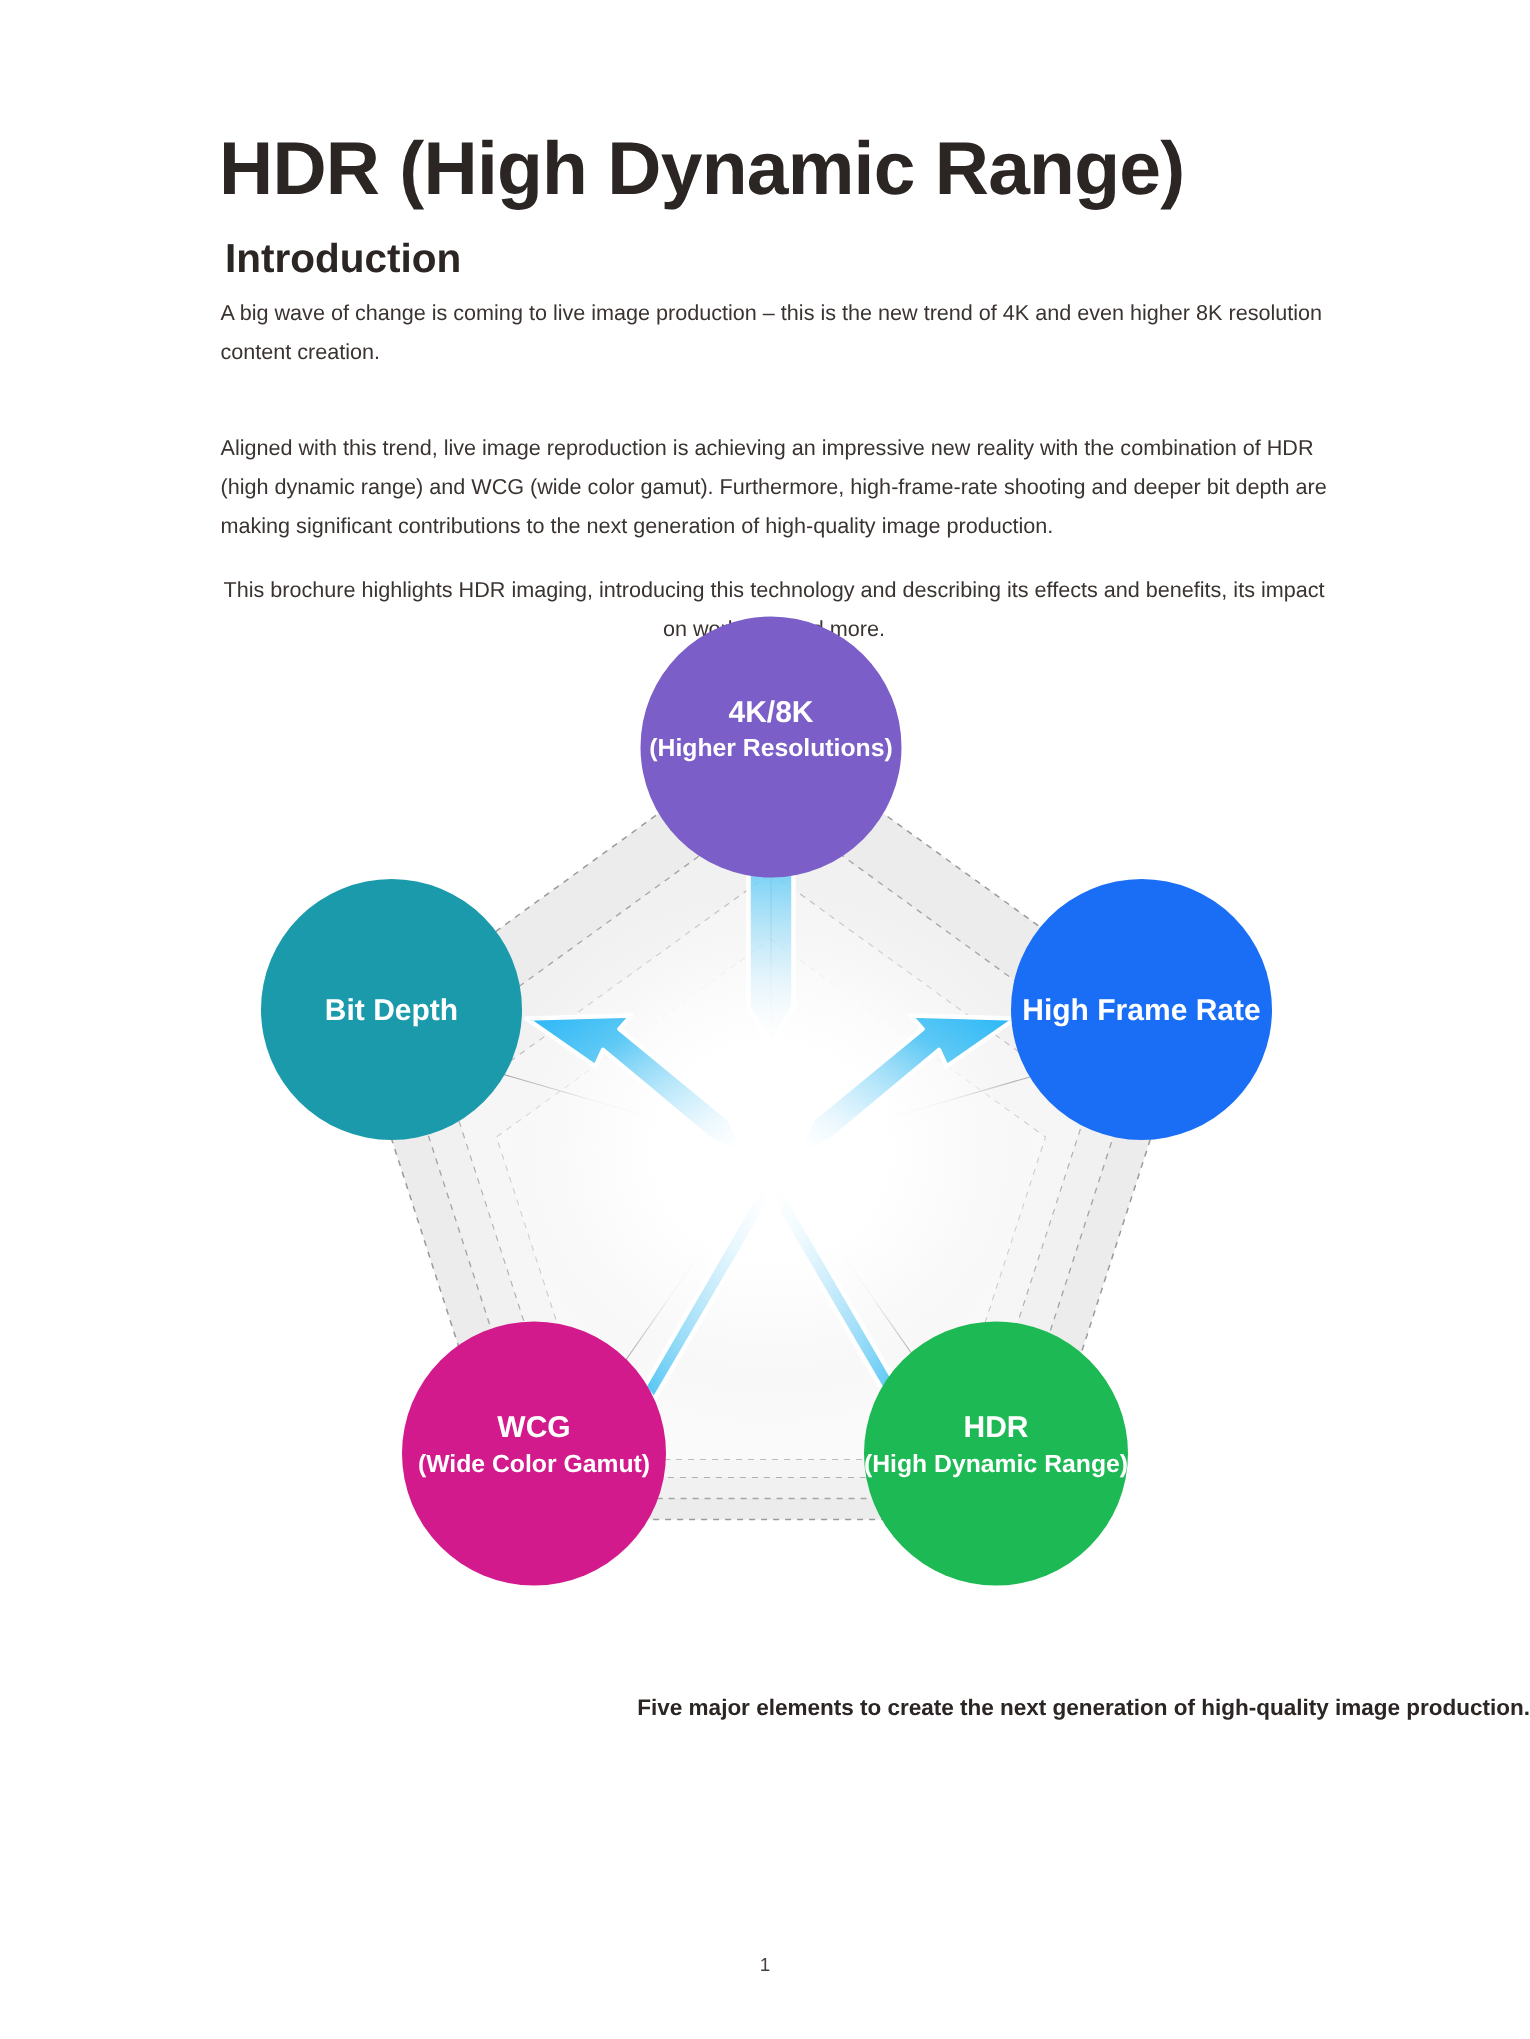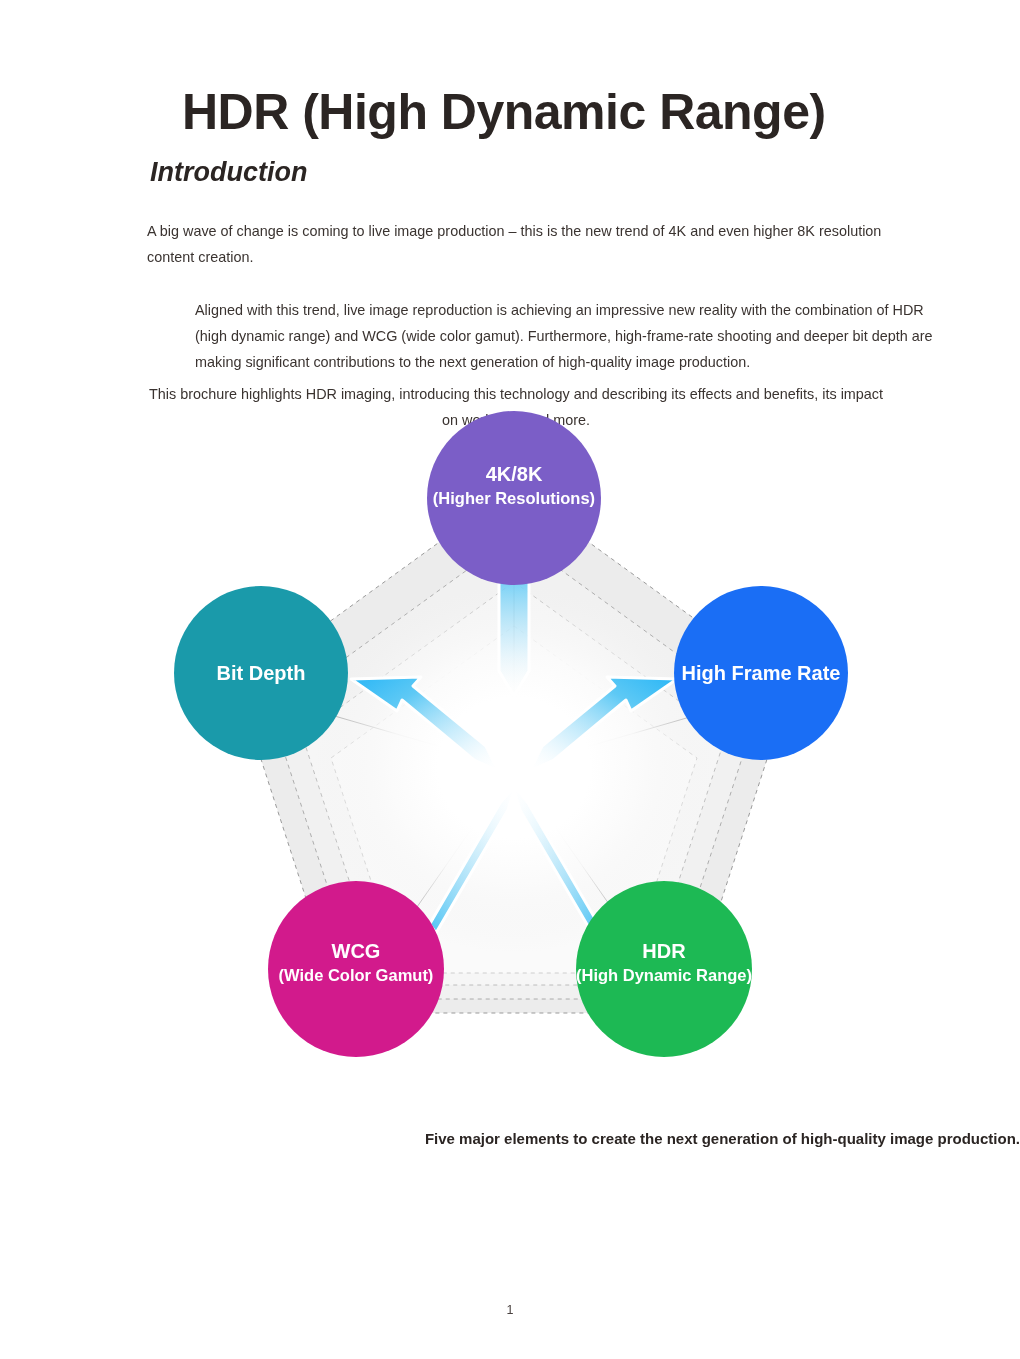--- a/index.html
+++ b/index.html
@@ -25,46 +25,44 @@
   .doc-title {
     position: absolute;
     left: 146px;
     top: 52px;
     font-size: 50px;
     font-weight: bold;
     letter-spacing: -0.5px;
     color: #2b2523;
     line-height: 1.05;
     white-space: nowrap;
-    margin-left: 36px;
   }
 
   .section-title {
     position: absolute;
     left: 150px;
     top: 135px;
     font-size: 27px;
     font-weight: bold;
     color: #2b2523;
     white-space: nowrap;
-    font-style: italic;
   }
 
   
   .para {
     position: absolute;
     left: 147px;
     width: 738px;
     font-size: 14.4px;
     line-height: 26px;
     color: #3a3330;
     text-align: left;
   }
-  .para-1 { top: 204px; }
-  .para-2 { top: 283px; margin-left: 48px; }
+  .para-1 { top: 182px; }
+  .para-2 { top: 272px; }
   .para-3 { top: 367px; text-align: center; }
 
   
   .diagram {
     position: absolute;
     left: 130px;
     top: 396px;
     width: 780px;
     height: 690px;
   }

